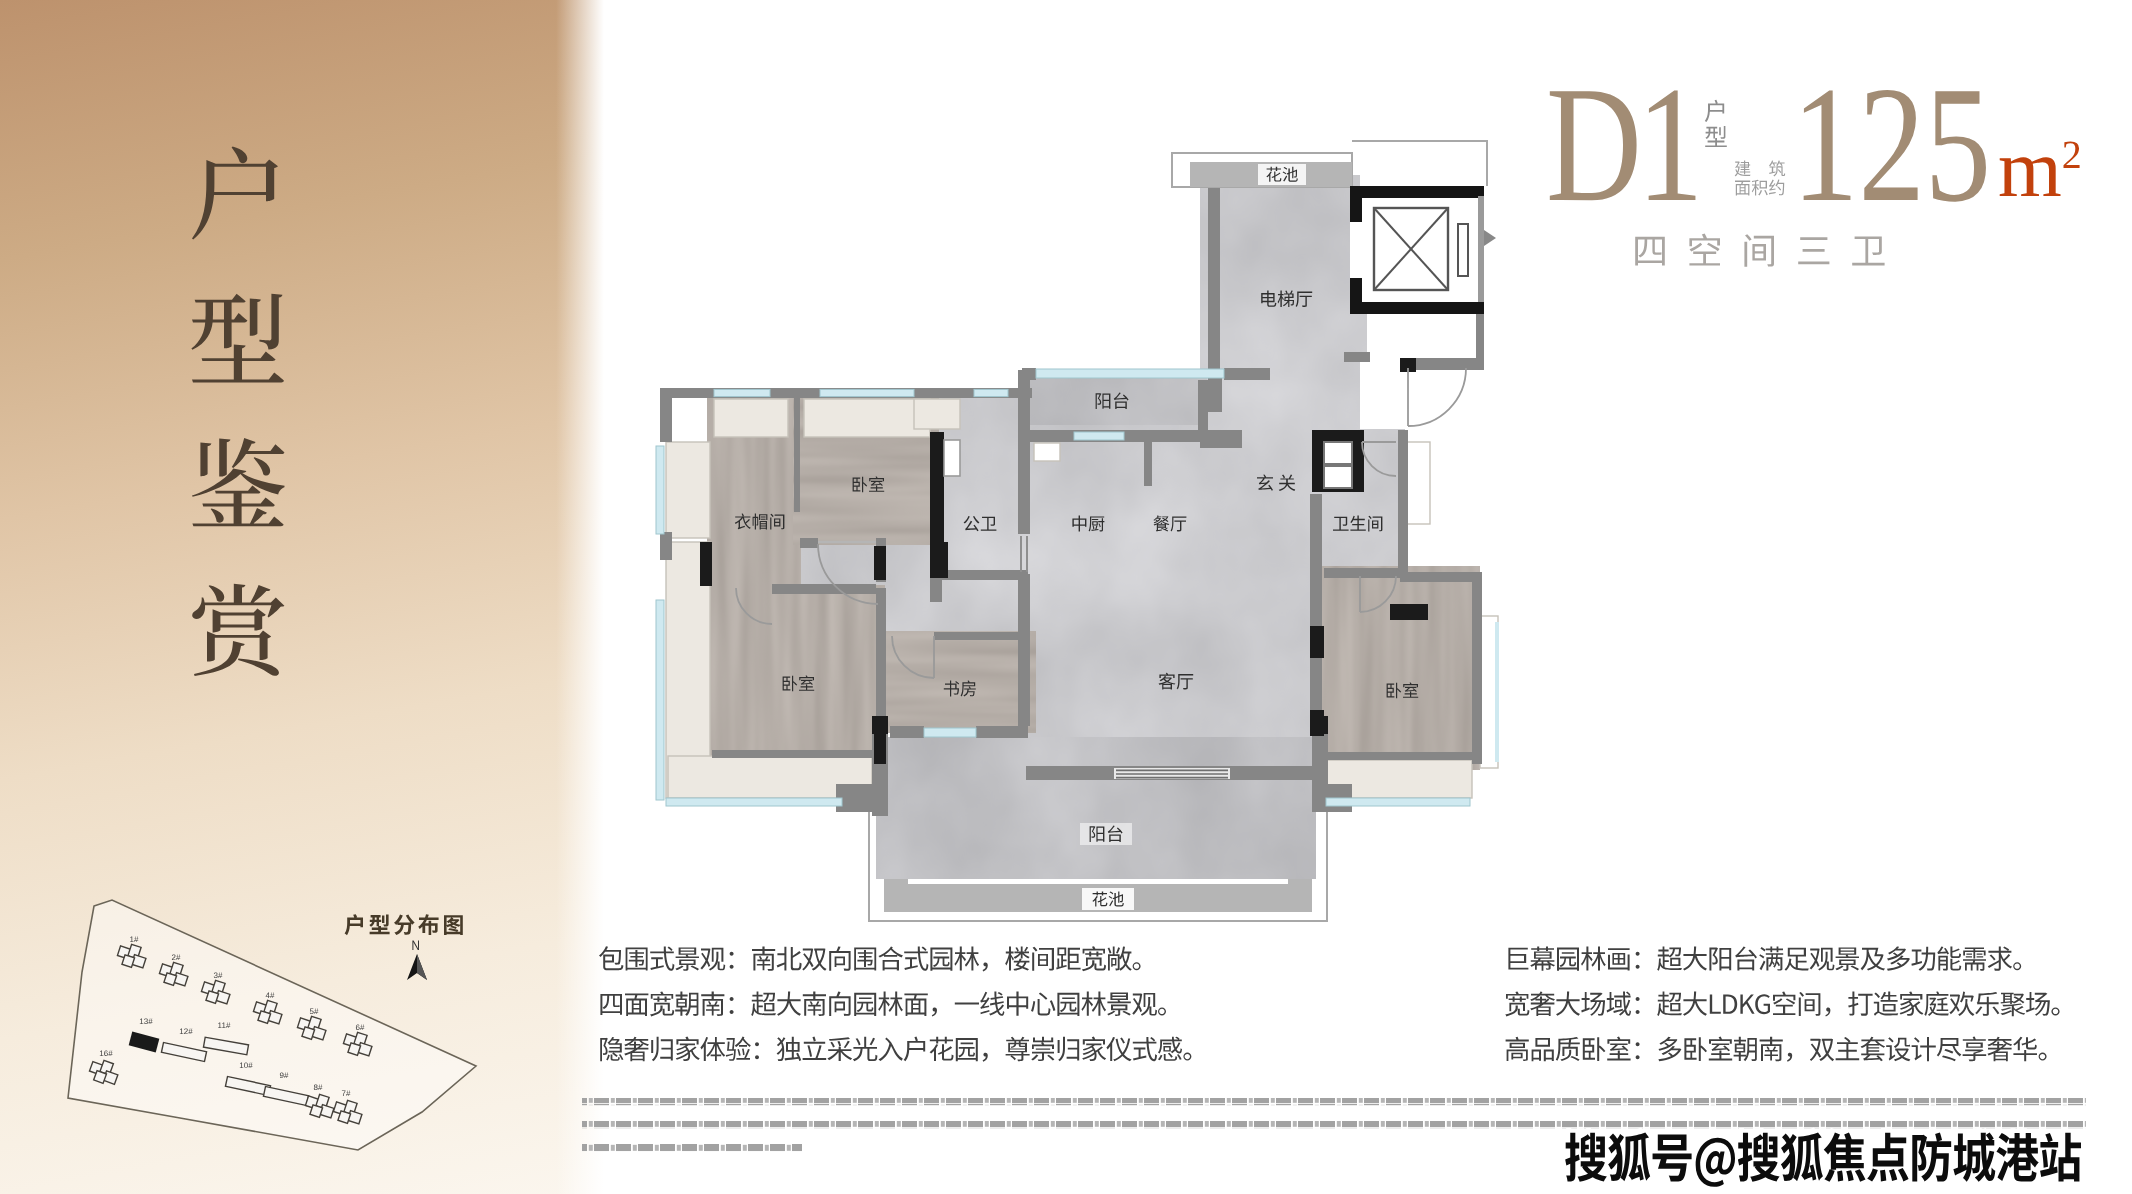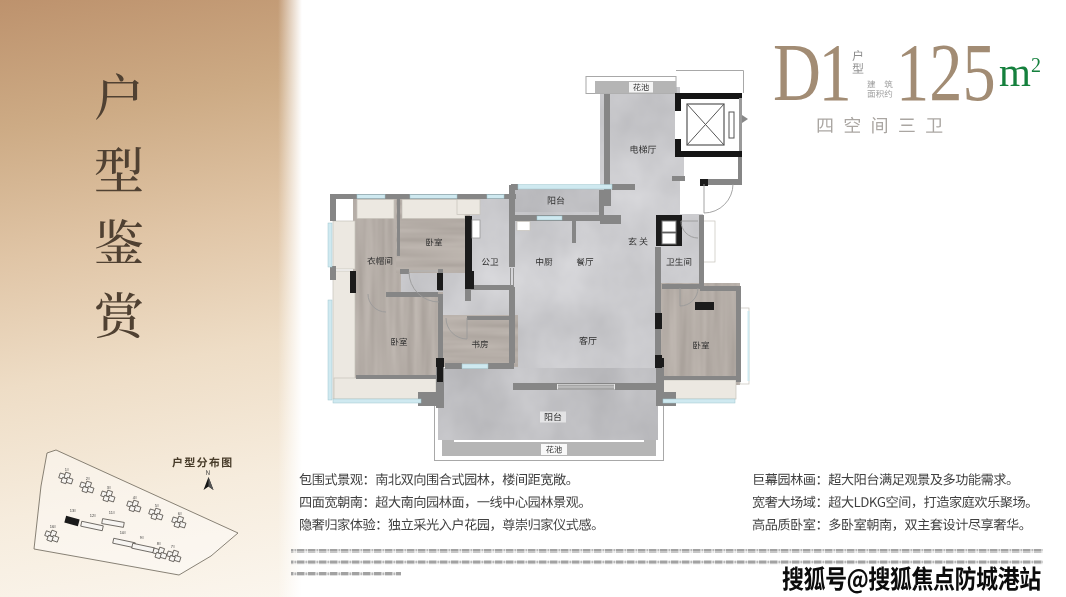--- a/index.html
+++ b/index.html
@@ -145,21 +145,21 @@
   <g transform="translate(782,588.5) scale(0.845,1)">
     <path d="M3.7 -22.1L3.7 -17.2L1 -17.2L1 -14.3L3.7 -14.3L3.7 -9.7C2.6 -9.3 1.6 -9 0.7 -8.8L1.4 -5.8L3.7 -6.6L3.7 -1.1C3.7 -0.8 3.6 -0.7 3.3 -0.7C3 -0.7 2.2 -0.7 1.3 -0.7C1.7 0.2 2 1.5 2.1 2.3C3.7 2.3 4.9 2.2 5.7 1.7C6.5 1.2 6.7 0.3 6.7 -1.1L6.7 -7.6L9.3 -8.6L8.8 -11.3L6.7 -10.6L6.7 -14.3L9 -14.3L9 -17.2L6.7 -17.2L6.7 -22.1ZM9.9 -7.9L9.9 -5.3L11.4 -5.3L10.7 -5C11.6 -3.7 12.8 -2.5 14.2 -1.6C12.3 -0.9 10.2 -0.4 8 -0.1C8.4 0.5 9 1.6 9.3 2.4C12.1 1.9 14.7 1.2 17 0.1C19 1.1 21.2 1.8 23.6 2.2C24 1.5 24.8 0.3 25.4 -0.2C23.4 -0.5 21.6 -1 19.8 -1.6C21.7 -3 23.2 -4.8 24.2 -7.2L22.3 -8L21.8 -7.9L18.3 -7.9L18.3 -9.8L24.2 -9.8L24.2 -20.2L19 -20.2L19 -17.7L21.4 -17.7L21.4 -16.1L19.1 -16.1L19.1 -13.9L21.4 -13.9L21.4 -12.3L18.3 -12.3L18.3 -22.1L15.5 -22.1L15.5 -19.9L14 -21.4C13 -20.6 11.4 -19.9 10 -19.3L10 -9.8L15.5 -9.8L15.5 -7.9ZM12.6 -17.9C13.6 -18.2 14.6 -18.6 15.5 -19.1L15.5 -12.3L12.6 -12.3L12.6 -13.9L14.7 -13.9L14.7 -16.1L12.6 -16.1ZM19.9 -5.3C19.2 -4.4 18.1 -3.6 17 -2.9C15.7 -3.6 14.6 -4.4 13.8 -5.3Z M33.2 -21.5C32.8 -20.7 32.2 -19.9 31.5 -19.1C30.8 -20 30 -20.9 29 -21.7L26.8 -19.9C27.9 -19 28.8 -18 29.4 -17C28.4 -16 27.3 -15.1 26.2 -14.5C26.9 -13.8 27.6 -12.5 28 -11.7C28.9 -12.4 29.8 -13.2 30.8 -14.1C31 -13.3 31.2 -12.5 31.3 -11.6C30 -9.5 28 -7.4 26.1 -6.3C26.7 -5.7 27.4 -4.5 27.9 -3.7C29.1 -4.6 30.4 -5.9 31.5 -7.3C31.5 -4.5 31.2 -2.3 30.7 -1.6C30.5 -1.4 30.3 -1.2 29.9 -1.2C29.3 -1.1 28.4 -1.1 27.1 -1.2C27.7 -0.3 28 0.9 28 1.9C29.3 2 30.4 1.9 31.5 1.7C32.1 1.5 32.7 1.2 33.1 0.6C34.3 -1 34.6 -4.4 34.6 -8C34.6 -11 34.3 -13.9 33 -16.6C34 -17.8 34.9 -18.9 35.5 -20ZM40.2 1.6C40.6 1.2 41.4 0.9 44.7 -0.1C44.8 0.6 44.9 1.2 45 1.7L47.2 1.1C46.8 -0.9 46.1 -3.8 45.3 -6.2L43.2 -5.6C43.5 -4.6 43.8 -3.5 44.1 -2.5L42 -1.9C43.8 -6.5 43.9 -11.7 43.9 -15.3L43.9 -18.4L45.7 -18.7C46 -10.5 46.6 -2.8 48.7 1.9C49.3 1.1 50.3 0.1 51 -0.4C49.1 -4.4 48.5 -11.9 48.2 -19.3C48.9 -19.4 49.6 -19.6 50.3 -19.8L48.1 -22.3C45.2 -21.3 40.6 -20.5 36.4 -20.1L36.4 -15.3C36.4 -10.9 36.2 -4.2 33.4 0.4C34 0.7 35.2 1.6 35.7 2.1C38.7 -2.9 39.2 -10.6 39.2 -15.3L39.2 -17.8L41.2 -18L41.2 -15.3C41.2 -11 41.2 -4.8 38.2 -0.6C38.8 -0.2 39.9 1 40.2 1.6Z M58.6 -18.5L69.2 -18.5L69.2 -16L58.6 -16ZM55.5 -21.2L55.5 -13.3L72.5 -13.3L72.5 -21.2ZM52.4 -11.7L52.4 -8.9L57.3 -8.9C56.7 -7.2 56.1 -5.4 55.6 -4.1L68.9 -4.1C68.6 -2.2 68.2 -1.2 67.7 -0.8C67.4 -0.6 67 -0.6 66.4 -0.6C65.6 -0.6 63.7 -0.6 62 -0.8C62.5 0.1 63 1.3 63.1 2.2C64.9 2.3 66.6 2.3 67.6 2.2C68.8 2.1 69.6 1.9 70.4 1.2C71.4 0.3 72 -1.6 72.5 -5.6C72.6 -6.1 72.7 -6.9 72.7 -6.9L60.2 -6.9L60.8 -8.9L75.5 -8.9L75.5 -11.7Z M88.9 4.9C91 4.9 92.9 4.5 94.6 3.5L93.8 1.4C92.5 2.1 90.8 2.6 89.2 2.6C84.5 2.6 80.6 -0.3 80.6 -6.1C80.6 -12.8 85.6 -17.2 90.7 -17.2C96.3 -17.2 98.8 -13.5 98.8 -9.1C98.8 -5.7 96.9 -3.6 95.1 -3.6C93.7 -3.6 93.2 -4.5 93.7 -6.4L95 -12.7L92.6 -12.7L92.2 -11.5L92.2 -11.5C91.7 -12.5 90.9 -13 89.9 -13C86.5 -13 84 -9.3 84 -5.8C84 -3.1 85.6 -1.5 87.8 -1.5C89 -1.5 90.5 -2.3 91.4 -3.5L91.5 -3.5C91.7 -2 93.1 -1.2 94.7 -1.2C97.7 -1.2 101.2 -3.9 101.2 -9.3C101.2 -15.3 97.2 -19.6 91 -19.6C83.9 -19.6 77.9 -14.2 77.9 -6C77.9 1.3 83.1 4.9 88.9 4.9ZM88.6 -3.9C87.6 -3.9 86.9 -4.6 86.9 -6.1C86.9 -8 88.1 -10.5 90 -10.5C90.7 -10.5 91.1 -10.2 91.5 -9.5L90.8 -5.4C89.9 -4.3 89.3 -3.9 88.6 -3.9Z M105.9 -22.1L105.9 -17.2L103.1 -17.2L103.1 -14.3L105.9 -14.3L105.9 -9.7C104.8 -9.3 103.7 -9 102.9 -8.8L103.6 -5.8L105.9 -6.6L105.9 -1.1C105.9 -0.8 105.8 -0.7 105.5 -0.7C105.2 -0.7 104.3 -0.7 103.5 -0.7C103.8 0.2 104.2 1.5 104.3 2.3C105.9 2.3 107 2.2 107.9 1.7C108.7 1.2 108.9 0.3 108.9 -1.1L108.9 -7.6L111.5 -8.6L110.9 -11.3L108.9 -10.6L108.9 -14.3L111.2 -14.3L111.2 -17.2L108.9 -17.2L108.9 -22.1ZM112.1 -7.9L112.1 -5.3L113.6 -5.3L112.8 -5C113.8 -3.7 115 -2.5 116.4 -1.6C114.5 -0.9 112.4 -0.4 110.2 -0.1C110.6 0.5 111.2 1.6 111.5 2.4C114.3 1.9 116.9 1.2 119.2 0.1C121.2 1.1 123.4 1.8 125.8 2.2C126.2 1.5 127 0.3 127.6 -0.2C125.6 -0.5 123.7 -1 122 -1.6C123.9 -3 125.4 -4.8 126.4 -7.2L124.5 -8L124 -7.9L120.5 -7.9L120.5 -9.8L126.3 -9.8L126.3 -20.2L121.2 -20.2L121.2 -17.7L123.6 -17.7L123.6 -16.1L121.3 -16.1L121.3 -13.9L123.6 -13.9L123.6 -12.3L120.5 -12.3L120.5 -22.1L117.7 -22.1L117.7 -19.9L116.1 -21.4C115.2 -20.6 113.6 -19.9 112.2 -19.3L112.2 -9.8L117.7 -9.8L117.7 -7.9ZM114.8 -17.9C115.8 -18.2 116.8 -18.6 117.7 -19.1L117.7 -12.3L114.8 -12.3L114.8 -13.9L116.8 -13.9L116.8 -16.1L114.8 -16.1ZM122.1 -5.3C121.3 -4.4 120.3 -3.6 119.2 -2.9C117.9 -3.6 116.8 -4.4 115.9 -5.3Z M135.4 -21.5C134.9 -20.7 134.3 -19.9 133.7 -19.1C133 -20 132.2 -20.9 131.2 -21.7L129 -19.9C130.1 -19 130.9 -18 131.6 -17C130.5 -16 129.4 -15.1 128.4 -14.5C129 -13.8 129.8 -12.5 130.2 -11.7C131.1 -12.4 132 -13.2 132.9 -14.1C133.2 -13.3 133.3 -12.5 133.5 -11.6C132.2 -9.5 130.2 -7.4 128.3 -6.3C128.9 -5.7 129.6 -4.5 130 -3.7C131.3 -4.6 132.5 -5.9 133.7 -7.3C133.6 -4.5 133.4 -2.3 132.9 -1.6C132.7 -1.4 132.5 -1.2 132.1 -1.2C131.5 -1.1 130.6 -1.1 129.3 -1.2C129.8 -0.3 130.2 0.9 130.2 1.9C131.5 2 132.6 1.9 133.6 1.7C134.3 1.5 134.9 1.2 135.3 0.6C136.5 -1 136.8 -4.4 136.8 -8C136.8 -11 136.5 -13.9 135.2 -16.6C136.2 -17.8 137 -18.9 137.7 -20ZM142.4 1.6C142.8 1.2 143.5 0.9 146.8 -0.1C147 0.6 147.1 1.2 147.2 1.7L149.3 1.1C149 -0.9 148.2 -3.8 147.5 -6.2L145.4 -5.6C145.7 -4.6 146 -3.5 146.3 -2.5L144.2 -1.9C145.9 -6.5 146 -11.7 146 -15.3L146 -18.4L147.9 -18.7C148.2 -10.5 148.8 -2.8 150.9 1.9C151.4 1.1 152.5 0.1 153.2 -0.4C151.3 -4.4 150.7 -11.9 150.4 -19.3C151.1 -19.4 151.8 -19.6 152.5 -19.8L150.3 -22.3C147.4 -21.3 142.8 -20.5 138.6 -20.1L138.6 -15.3C138.6 -10.9 138.4 -4.2 135.6 0.4C136.2 0.7 137.4 1.6 137.9 2.1C140.8 -2.9 141.4 -10.6 141.4 -15.3L141.4 -17.8L143.4 -18L143.4 -15.3C143.4 -11 143.4 -4.8 140.4 -0.6C140.9 -0.2 142 1 142.4 1.6Z M161.6 -2.8C161.9 -1.2 162.1 0.9 162.1 2.2L165.2 1.7C165.2 0.5 164.9 -1.6 164.5 -3.2ZM167 -2.9C167.6 -1.3 168.2 0.8 168.3 2.1L171.4 1.5C171.2 0.2 170.6 -1.8 169.9 -3.4ZM172.1 -3C173.3 -1.4 174.7 1 175.2 2.4L178.4 1.3C177.7 -0.1 176.2 -2.3 175 -3.9ZM165.8 -21.2C166.2 -20.5 166.5 -19.7 166.8 -18.9L162.1 -18.9C162.6 -19.7 163 -20.4 163.3 -21.2L160.3 -22.2C158.9 -18.8 156.4 -15.6 153.7 -13.6C154.4 -13 155.7 -11.9 156.2 -11.3C156.7 -11.8 157.3 -12.4 157.9 -13L157.9 -3.7L157.1 -3.9C156.5 -2 155.3 0 154.1 1.1L157.1 2.4C158.3 1 159.5 -1.2 160.2 -3.1L158 -3.6L161 -3.6L161 -4.4L177.4 -4.4L177.4 -7L169.7 -7L169.7 -8.6L176.1 -8.6L176.1 -11L169.7 -11L169.7 -12.4L176 -12.4L176 -14.8L169.7 -14.8L169.7 -16.2L177.3 -16.2L177.3 -18.9L170.2 -18.9C169.8 -19.9 169.2 -21.2 168.6 -22.2ZM166.7 -12.4L166.7 -11L161 -11L161 -12.4ZM166.7 -14.8L161 -14.8L161 -16.2L166.7 -16.2ZM166.7 -8.6L166.7 -7L161 -7L161 -8.6Z M185.7 -11.5L197.6 -11.5L197.6 -8.2L185.7 -8.2ZM187 -3.3C187.3 -1.5 187.5 0.8 187.5 2.2L190.7 1.8C190.6 0.4 190.3 -1.9 189.9 -3.6ZM192.3 -3.3C193.1 -1.6 193.9 0.7 194.1 2L197.2 1.2C196.9 -0.1 196 -2.3 195.2 -4ZM197.6 -3.5C198.9 -1.7 200.3 0.7 200.8 2.2L203.9 1C203.2 -0.5 201.7 -2.8 200.4 -4.5ZM182.7 -4.3C182 -2.4 180.7 -0.3 179.4 0.8L182.3 2.2C183.7 0.8 184.9 -1.4 185.7 -3.5ZM182.7 -14.4L182.7 -5.3L200.8 -5.3L200.8 -14.4L193.1 -14.4L193.1 -16.9L202.5 -16.9L202.5 -19.8L193.1 -19.8L193.1 -22.1L190 -22.1L190 -14.4Z M214.3 -17.9L214.3 -15L217.6 -15C217.4 -8.2 217.1 -3.1 211.4 -0.2C212.1 0.4 213 1.5 213.4 2.3C218 -0.3 219.6 -4.2 220.3 -9.1L224.5 -9.1C224.4 -3.7 224.1 -1.6 223.7 -1.1C223.4 -0.8 223.2 -0.7 222.7 -0.7C222.2 -0.7 221.2 -0.7 220 -0.8C220.5 0.1 220.9 1.4 221 2.3C222.3 2.3 223.6 2.3 224.3 2.2C225.2 2.1 225.8 1.8 226.4 1C227.2 0 227.4 -3 227.7 -10.6C227.7 -11 227.7 -11.9 227.7 -11.9L220.5 -11.9L220.7 -15L229.1 -15L229.1 -17.9L221.5 -17.9L223.7 -18.5C223.4 -19.5 222.9 -21.1 222.4 -22.2L219.6 -21.5C220 -20.4 220.4 -18.9 220.6 -17.9ZM206.1 -21L206.1 2.3L209 2.3L209 -18.2L211.3 -18.2C210.9 -16.4 210.3 -14 209.7 -12.3C211.2 -10.5 211.6 -8.8 211.6 -7.6C211.6 -6.9 211.5 -6.3 211.2 -6.1C210.9 -6 210.7 -5.9 210.4 -5.9C210.1 -5.9 209.7 -5.9 209.2 -5.9C209.6 -5.1 209.9 -3.9 209.9 -3.1C210.5 -3.1 211.2 -3.1 211.7 -3.2C212.2 -3.3 212.8 -3.5 213.2 -3.8C214.1 -4.4 214.4 -5.5 214.4 -7.2C214.4 -8.7 214.1 -10.6 212.4 -12.6C213.2 -14.7 214.1 -17.6 214.8 -19.9L212.7 -21.1L212.3 -21Z M251.8 -13.1C251.4 -11.3 250.8 -9.6 250.2 -8.1C249.9 -10.3 249.8 -12.9 249.7 -15.7L254.6 -15.7L254.6 -18.5L253.2 -18.5L254.3 -19.2C253.8 -20 252.7 -21.3 251.8 -22.2L249.6 -21C250.3 -20.2 251.1 -19.3 251.6 -18.5L249.6 -18.5C249.5 -19.7 249.5 -20.9 249.6 -22.1L246.6 -22.1L246.7 -18.5L238.8 -18.5L238.8 -9.8C238.8 -8.2 238.8 -6.4 238.4 -4.6L238 -6.5L236 -5.8L236 -13L238.1 -13L238.1 -15.9L236 -15.9L236 -21.7L233.1 -21.7L233.1 -15.9L230.9 -15.9L230.9 -13L233.1 -13L233.1 -4.8C232.1 -4.5 231.2 -4.2 230.4 -3.9L231.4 -0.8C233.4 -1.6 235.9 -2.6 238.2 -3.6C237.8 -2.1 237.1 -0.7 236.1 0.5C236.7 0.9 237.9 1.9 238.3 2.4C240 0.6 240.8 -1.8 241.3 -4.4C241.6 -3.7 241.9 -2.7 241.9 -1.9C242.8 -1.9 243.6 -1.9 244.1 -2C244.8 -2.1 245.2 -2.3 245.6 -2.9C246.1 -3.6 246.2 -6 246.3 -11.8C246.3 -12.1 246.3 -12.8 246.3 -12.8L241.7 -12.8L241.7 -15.7L246.8 -15.7C246.9 -11.4 247.3 -7.3 248 -4.1C246.7 -2.3 245.1 -0.8 243.1 0.3C243.7 0.8 244.9 1.8 245.3 2.4C246.6 1.5 247.9 0.4 248.9 -0.9C249.7 0.9 250.7 2 252 2C254 2 254.8 0.9 255.2 -3.1C254.5 -3.4 253.6 -4.1 253 -4.8C253 -2.1 252.7 -0.9 252.4 -0.9C251.9 -0.9 251.4 -1.9 251 -3.6C252.6 -6.1 253.8 -9.1 254.6 -12.6ZM241.7 -10.3L243.7 -10.3C243.7 -6.5 243.6 -5.1 243.3 -4.7C243.2 -4.4 243 -4.4 242.7 -4.4C242.4 -4.4 241.9 -4.4 241.3 -4.5C241.6 -6.3 241.7 -8.2 241.7 -9.8Z M255.9 -12.6C257.4 -12 259.4 -10.9 260.3 -10L262.1 -12.6C261.1 -13.4 259.1 -14.5 257.6 -15ZM269.1 -7.5L273.3 -7.5L273.3 -5.8L269.1 -5.8ZM273.2 -22L273.2 -19.4L269.6 -19.4L269.6 -22L266.6 -22L266.6 -19.4L263.4 -19.4L263.5 -19.5C262.5 -20.3 260.5 -21.4 259 -22L257.2 -19.7C258.8 -19 260.8 -17.8 261.7 -16.9L263.4 -19.3L263.4 -16.6L266.6 -16.6L266.6 -14.6L262.4 -14.6L262.4 -11.8L266.3 -11.8C265.3 -10 263.8 -8.2 262.2 -7.1L260.7 -8.2C259.4 -5.1 257.7 -1.8 256.5 0.2L259.3 2C260.5 -0.3 261.8 -3.1 262.9 -5.7C263.3 -5.3 263.7 -4.8 263.9 -4.5C264.7 -5.1 265.5 -5.8 266.2 -6.7L266.2 -1.6C266.2 1.4 267.2 2.2 270.5 2.2C271.3 2.2 274.8 2.2 275.6 2.2C278.3 2.2 279.2 1.2 279.6 -2.1C278.8 -2.3 277.6 -2.7 276.9 -3.2C276.8 -0.9 276.6 -0.5 275.4 -0.5C274.5 -0.5 271.5 -0.5 270.8 -0.5C269.3 -0.5 269.1 -0.7 269.1 -1.7L269.1 -3.4L276.1 -3.4L276.1 -7.4C276.9 -6.4 277.8 -5.5 278.7 -4.8C279.2 -5.6 280.2 -6.7 280.9 -7.3C279.2 -8.3 277.6 -10 276.5 -11.8L280.4 -11.8L280.4 -14.6L276.3 -14.6L276.3 -16.6L279.6 -16.6L279.6 -19.4L276.3 -19.4L276.3 -22ZM269.1 -9.8L268.4 -9.8C268.8 -10.5 269.1 -11.1 269.4 -11.8L273.4 -11.8C273.7 -11.1 274.1 -10.5 274.5 -9.8ZM269.6 -16.6L273.2 -16.6L273.2 -14.6L269.6 -14.6Z M282.8 -13.3C283.3 -10.6 283.8 -7 283.8 -4.6L286.4 -5.1C286.2 -7.5 285.8 -11 285.2 -13.7ZM284.8 -21.2C285.4 -20.1 286.1 -18.6 286.4 -17.5L281.9 -17.5L281.9 -14.7L292.4 -14.7L292.4 -17.5L287.1 -17.5L289.2 -18.2C288.9 -19.2 288.2 -20.8 287.5 -22ZM288.6 -13.9C288.4 -10.9 287.8 -6.8 287.1 -4.2C285.1 -3.7 283.2 -3.4 281.7 -3.1L282.4 -0C285.2 -0.7 288.8 -1.5 292.1 -2.3L291.8 -5.2L289.7 -4.7C290.3 -7.2 291 -10.6 291.5 -13.5ZM292.6 -9.9L292.6 2.3L295.6 2.3L295.6 1.1L301.8 1.1L301.8 2.2L305 2.2L305 -9.9L299.8 -9.9L299.8 -14.4L305.9 -14.4L305.9 -17.3L299.8 -17.3L299.8 -22.1L296.6 -22.1L296.6 -9.9ZM295.6 -1.8L295.6 -6.9L301.8 -6.9L301.8 -1.8Z" fill="#ffffff" transform="translate(-2.4,-2.4)"></path>
     <path d="M3.7 -22.1L3.7 -17.2L1 -17.2L1 -14.3L3.7 -14.3L3.7 -9.7C2.6 -9.3 1.6 -9 0.7 -8.8L1.4 -5.8L3.7 -6.6L3.7 -1.1C3.7 -0.8 3.6 -0.7 3.3 -0.7C3 -0.7 2.2 -0.7 1.3 -0.7C1.7 0.2 2 1.5 2.1 2.3C3.7 2.3 4.9 2.2 5.7 1.7C6.5 1.2 6.7 0.3 6.7 -1.1L6.7 -7.6L9.3 -8.6L8.8 -11.3L6.7 -10.6L6.7 -14.3L9 -14.3L9 -17.2L6.7 -17.2L6.7 -22.1ZM9.9 -7.9L9.9 -5.3L11.4 -5.3L10.7 -5C11.6 -3.7 12.8 -2.5 14.2 -1.6C12.3 -0.9 10.2 -0.4 8 -0.1C8.4 0.5 9 1.6 9.3 2.4C12.1 1.9 14.7 1.2 17 0.1C19 1.1 21.2 1.8 23.6 2.2C24 1.5 24.8 0.3 25.4 -0.2C23.4 -0.5 21.6 -1 19.8 -1.6C21.7 -3 23.2 -4.8 24.2 -7.2L22.3 -8L21.8 -7.9L18.3 -7.9L18.3 -9.8L24.2 -9.8L24.2 -20.2L19 -20.2L19 -17.7L21.4 -17.7L21.4 -16.1L19.1 -16.1L19.1 -13.9L21.4 -13.9L21.4 -12.3L18.3 -12.3L18.3 -22.1L15.5 -22.1L15.5 -19.9L14 -21.4C13 -20.6 11.4 -19.9 10 -19.3L10 -9.8L15.5 -9.8L15.5 -7.9ZM12.6 -17.9C13.6 -18.2 14.6 -18.6 15.5 -19.1L15.5 -12.3L12.6 -12.3L12.6 -13.9L14.7 -13.9L14.7 -16.1L12.6 -16.1ZM19.9 -5.3C19.2 -4.4 18.1 -3.6 17 -2.9C15.7 -3.6 14.6 -4.4 13.8 -5.3Z M33.2 -21.5C32.8 -20.7 32.2 -19.9 31.5 -19.1C30.8 -20 30 -20.9 29 -21.7L26.8 -19.9C27.9 -19 28.8 -18 29.4 -17C28.4 -16 27.3 -15.1 26.2 -14.5C26.9 -13.8 27.6 -12.5 28 -11.7C28.9 -12.4 29.8 -13.2 30.8 -14.1C31 -13.3 31.2 -12.5 31.3 -11.6C30 -9.5 28 -7.4 26.1 -6.3C26.7 -5.7 27.4 -4.5 27.9 -3.7C29.1 -4.6 30.4 -5.9 31.5 -7.3C31.5 -4.5 31.2 -2.3 30.7 -1.6C30.5 -1.4 30.3 -1.2 29.9 -1.2C29.3 -1.1 28.4 -1.1 27.1 -1.2C27.7 -0.3 28 0.9 28 1.9C29.3 2 30.4 1.9 31.5 1.7C32.1 1.5 32.7 1.2 33.1 0.6C34.3 -1 34.6 -4.4 34.6 -8C34.6 -11 34.3 -13.9 33 -16.6C34 -17.8 34.9 -18.9 35.5 -20ZM40.2 1.6C40.6 1.2 41.4 0.9 44.7 -0.1C44.8 0.6 44.9 1.2 45 1.7L47.2 1.1C46.8 -0.9 46.1 -3.8 45.3 -6.2L43.2 -5.6C43.5 -4.6 43.8 -3.5 44.1 -2.5L42 -1.9C43.8 -6.5 43.9 -11.7 43.9 -15.3L43.9 -18.4L45.7 -18.7C46 -10.5 46.6 -2.8 48.7 1.9C49.3 1.1 50.3 0.1 51 -0.4C49.1 -4.4 48.5 -11.9 48.2 -19.3C48.9 -19.4 49.6 -19.6 50.3 -19.8L48.1 -22.3C45.2 -21.3 40.6 -20.5 36.4 -20.1L36.4 -15.3C36.4 -10.9 36.2 -4.2 33.4 0.4C34 0.7 35.2 1.6 35.7 2.1C38.7 -2.9 39.2 -10.6 39.2 -15.3L39.2 -17.8L41.2 -18L41.2 -15.3C41.2 -11 41.2 -4.8 38.2 -0.6C38.8 -0.2 39.9 1 40.2 1.6Z M58.6 -18.5L69.2 -18.5L69.2 -16L58.6 -16ZM55.5 -21.2L55.5 -13.3L72.5 -13.3L72.5 -21.2ZM52.4 -11.7L52.4 -8.9L57.3 -8.9C56.7 -7.2 56.1 -5.4 55.6 -4.1L68.9 -4.1C68.6 -2.2 68.2 -1.2 67.7 -0.8C67.4 -0.6 67 -0.6 66.4 -0.6C65.6 -0.6 63.7 -0.6 62 -0.8C62.5 0.1 63 1.3 63.1 2.2C64.9 2.3 66.6 2.3 67.6 2.2C68.8 2.1 69.6 1.9 70.4 1.2C71.4 0.3 72 -1.6 72.5 -5.6C72.6 -6.1 72.7 -6.9 72.7 -6.9L60.2 -6.9L60.8 -8.9L75.5 -8.9L75.5 -11.7Z M88.9 4.9C91 4.9 92.9 4.5 94.6 3.5L93.8 1.4C92.5 2.1 90.8 2.6 89.2 2.6C84.5 2.6 80.6 -0.3 80.6 -6.1C80.6 -12.8 85.6 -17.2 90.7 -17.2C96.3 -17.2 98.8 -13.5 98.8 -9.1C98.8 -5.7 96.9 -3.6 95.1 -3.6C93.7 -3.6 93.2 -4.5 93.7 -6.4L95 -12.7L92.6 -12.7L92.2 -11.5L92.2 -11.5C91.7 -12.5 90.9 -13 89.9 -13C86.5 -13 84 -9.3 84 -5.8C84 -3.1 85.6 -1.5 87.8 -1.5C89 -1.5 90.5 -2.3 91.4 -3.5L91.5 -3.5C91.7 -2 93.1 -1.2 94.7 -1.2C97.7 -1.2 101.2 -3.9 101.2 -9.3C101.2 -15.3 97.2 -19.6 91 -19.6C83.9 -19.6 77.9 -14.2 77.9 -6C77.9 1.3 83.1 4.9 88.9 4.9ZM88.6 -3.9C87.6 -3.9 86.9 -4.6 86.9 -6.1C86.9 -8 88.1 -10.5 90 -10.5C90.7 -10.5 91.1 -10.2 91.5 -9.5L90.8 -5.4C89.9 -4.3 89.3 -3.9 88.6 -3.9Z M105.9 -22.1L105.9 -17.2L103.1 -17.2L103.1 -14.3L105.9 -14.3L105.9 -9.7C104.8 -9.3 103.7 -9 102.9 -8.8L103.6 -5.8L105.9 -6.6L105.9 -1.1C105.9 -0.8 105.8 -0.7 105.5 -0.7C105.2 -0.7 104.3 -0.7 103.5 -0.7C103.8 0.2 104.2 1.5 104.3 2.3C105.9 2.3 107 2.2 107.9 1.7C108.7 1.2 108.9 0.3 108.9 -1.1L108.9 -7.6L111.5 -8.6L110.9 -11.3L108.9 -10.6L108.9 -14.3L111.2 -14.3L111.2 -17.2L108.9 -17.2L108.9 -22.1ZM112.1 -7.9L112.1 -5.3L113.6 -5.3L112.8 -5C113.8 -3.7 115 -2.5 116.4 -1.6C114.5 -0.9 112.4 -0.4 110.2 -0.1C110.6 0.5 111.2 1.6 111.5 2.4C114.3 1.9 116.9 1.2 119.2 0.1C121.2 1.1 123.4 1.8 125.8 2.2C126.2 1.5 127 0.3 127.6 -0.2C125.6 -0.5 123.7 -1 122 -1.6C123.9 -3 125.4 -4.8 126.4 -7.2L124.5 -8L124 -7.9L120.5 -7.9L120.5 -9.8L126.3 -9.8L126.3 -20.2L121.2 -20.2L121.2 -17.7L123.6 -17.7L123.6 -16.1L121.3 -16.1L121.3 -13.9L123.6 -13.9L123.6 -12.3L120.5 -12.3L120.5 -22.1L117.7 -22.1L117.7 -19.9L116.1 -21.4C115.2 -20.6 113.6 -19.9 112.2 -19.3L112.2 -9.8L117.7 -9.8L117.7 -7.9ZM114.8 -17.9C115.8 -18.2 116.8 -18.6 117.7 -19.1L117.7 -12.3L114.8 -12.3L114.8 -13.9L116.8 -13.9L116.8 -16.1L114.8 -16.1ZM122.1 -5.3C121.3 -4.4 120.3 -3.6 119.2 -2.9C117.9 -3.6 116.8 -4.4 115.9 -5.3Z M135.4 -21.5C134.9 -20.7 134.3 -19.9 133.7 -19.1C133 -20 132.2 -20.9 131.2 -21.7L129 -19.9C130.1 -19 130.9 -18 131.6 -17C130.5 -16 129.4 -15.1 128.4 -14.5C129 -13.8 129.8 -12.5 130.2 -11.7C131.1 -12.4 132 -13.2 132.9 -14.1C133.2 -13.3 133.3 -12.5 133.5 -11.6C132.2 -9.5 130.2 -7.4 128.3 -6.3C128.9 -5.7 129.6 -4.5 130 -3.7C131.3 -4.6 132.5 -5.9 133.7 -7.3C133.6 -4.5 133.4 -2.3 132.9 -1.6C132.7 -1.4 132.5 -1.2 132.1 -1.2C131.5 -1.1 130.6 -1.1 129.3 -1.2C129.8 -0.3 130.2 0.9 130.2 1.9C131.5 2 132.6 1.9 133.6 1.7C134.3 1.5 134.9 1.2 135.3 0.6C136.5 -1 136.8 -4.4 136.8 -8C136.8 -11 136.5 -13.9 135.2 -16.6C136.2 -17.8 137 -18.9 137.7 -20ZM142.4 1.6C142.8 1.2 143.5 0.9 146.8 -0.1C147 0.6 147.1 1.2 147.2 1.7L149.3 1.1C149 -0.9 148.2 -3.8 147.5 -6.2L145.4 -5.6C145.7 -4.6 146 -3.5 146.3 -2.5L144.2 -1.9C145.9 -6.5 146 -11.7 146 -15.3L146 -18.4L147.9 -18.7C148.2 -10.5 148.8 -2.8 150.9 1.9C151.4 1.1 152.5 0.1 153.2 -0.4C151.3 -4.4 150.7 -11.9 150.4 -19.3C151.1 -19.4 151.8 -19.6 152.5 -19.8L150.3 -22.3C147.4 -21.3 142.8 -20.5 138.6 -20.1L138.6 -15.3C138.6 -10.9 138.4 -4.2 135.6 0.4C136.2 0.7 137.4 1.6 137.9 2.1C140.8 -2.9 141.4 -10.6 141.4 -15.3L141.4 -17.8L143.4 -18L143.4 -15.3C143.4 -11 143.4 -4.8 140.4 -0.6C140.9 -0.2 142 1 142.4 1.6Z M161.6 -2.8C161.9 -1.2 162.1 0.9 162.1 2.2L165.2 1.7C165.2 0.5 164.9 -1.6 164.5 -3.2ZM167 -2.9C167.6 -1.3 168.2 0.8 168.3 2.1L171.4 1.5C171.2 0.2 170.6 -1.8 169.9 -3.4ZM172.1 -3C173.3 -1.4 174.7 1 175.2 2.4L178.4 1.3C177.7 -0.1 176.2 -2.3 175 -3.9ZM165.8 -21.2C166.2 -20.5 166.5 -19.7 166.8 -18.9L162.1 -18.9C162.6 -19.7 163 -20.4 163.3 -21.2L160.3 -22.2C158.9 -18.8 156.4 -15.6 153.7 -13.6C154.4 -13 155.7 -11.9 156.2 -11.3C156.7 -11.8 157.3 -12.4 157.9 -13L157.9 -3.7L157.1 -3.9C156.5 -2 155.3 0 154.1 1.1L157.1 2.4C158.3 1 159.5 -1.2 160.2 -3.1L158 -3.6L161 -3.6L161 -4.4L177.4 -4.4L177.4 -7L169.7 -7L169.7 -8.6L176.1 -8.6L176.1 -11L169.7 -11L169.7 -12.4L176 -12.4L176 -14.8L169.7 -14.8L169.7 -16.2L177.3 -16.2L177.3 -18.9L170.2 -18.9C169.8 -19.9 169.2 -21.2 168.6 -22.2ZM166.7 -12.4L166.7 -11L161 -11L161 -12.4ZM166.7 -14.8L161 -14.8L161 -16.2L166.7 -16.2ZM166.7 -8.6L166.7 -7L161 -7L161 -8.6Z M185.7 -11.5L197.6 -11.5L197.6 -8.2L185.7 -8.2ZM187 -3.3C187.3 -1.5 187.5 0.8 187.5 2.2L190.7 1.8C190.6 0.4 190.3 -1.9 189.9 -3.6ZM192.3 -3.3C193.1 -1.6 193.9 0.7 194.1 2L197.2 1.2C196.9 -0.1 196 -2.3 195.2 -4ZM197.6 -3.5C198.9 -1.7 200.3 0.7 200.8 2.2L203.9 1C203.2 -0.5 201.7 -2.8 200.4 -4.5ZM182.7 -4.3C182 -2.4 180.7 -0.3 179.4 0.8L182.3 2.2C183.7 0.8 184.9 -1.4 185.7 -3.5ZM182.7 -14.4L182.7 -5.3L200.8 -5.3L200.8 -14.4L193.1 -14.4L193.1 -16.9L202.5 -16.9L202.5 -19.8L193.1 -19.8L193.1 -22.1L190 -22.1L190 -14.4Z M214.3 -17.9L214.3 -15L217.6 -15C217.4 -8.2 217.1 -3.1 211.4 -0.2C212.1 0.4 213 1.5 213.4 2.3C218 -0.3 219.6 -4.2 220.3 -9.1L224.5 -9.1C224.4 -3.7 224.1 -1.6 223.7 -1.1C223.4 -0.8 223.2 -0.7 222.7 -0.7C222.2 -0.7 221.2 -0.7 220 -0.8C220.5 0.1 220.9 1.4 221 2.3C222.3 2.3 223.6 2.3 224.3 2.2C225.2 2.1 225.8 1.8 226.4 1C227.2 0 227.4 -3 227.7 -10.6C227.7 -11 227.7 -11.9 227.7 -11.9L220.5 -11.9L220.7 -15L229.1 -15L229.1 -17.9L221.5 -17.9L223.7 -18.5C223.4 -19.5 222.9 -21.1 222.4 -22.2L219.6 -21.5C220 -20.4 220.4 -18.9 220.6 -17.9ZM206.1 -21L206.1 2.3L209 2.3L209 -18.2L211.3 -18.2C210.9 -16.4 210.3 -14 209.7 -12.3C211.2 -10.5 211.6 -8.8 211.6 -7.6C211.6 -6.9 211.5 -6.3 211.2 -6.1C210.9 -6 210.7 -5.9 210.4 -5.9C210.1 -5.9 209.7 -5.9 209.2 -5.9C209.6 -5.1 209.9 -3.9 209.9 -3.1C210.5 -3.1 211.2 -3.1 211.7 -3.2C212.2 -3.3 212.8 -3.5 213.2 -3.8C214.1 -4.4 214.4 -5.5 214.4 -7.2C214.4 -8.7 214.1 -10.6 212.4 -12.6C213.2 -14.7 214.1 -17.6 214.8 -19.9L212.7 -21.1L212.3 -21Z M251.8 -13.1C251.4 -11.3 250.8 -9.6 250.2 -8.1C249.9 -10.3 249.8 -12.9 249.7 -15.7L254.6 -15.7L254.6 -18.5L253.2 -18.5L254.3 -19.2C253.8 -20 252.7 -21.3 251.8 -22.2L249.6 -21C250.3 -20.2 251.1 -19.3 251.6 -18.5L249.6 -18.5C249.5 -19.7 249.5 -20.9 249.6 -22.1L246.6 -22.1L246.7 -18.5L238.8 -18.5L238.8 -9.8C238.8 -8.2 238.8 -6.4 238.4 -4.6L238 -6.5L236 -5.8L236 -13L238.1 -13L238.1 -15.9L236 -15.9L236 -21.7L233.1 -21.7L233.1 -15.9L230.9 -15.9L230.9 -13L233.1 -13L233.1 -4.8C232.1 -4.5 231.2 -4.2 230.4 -3.9L231.4 -0.8C233.4 -1.6 235.9 -2.6 238.2 -3.6C237.8 -2.1 237.1 -0.7 236.1 0.5C236.7 0.9 237.9 1.9 238.3 2.4C240 0.6 240.8 -1.8 241.3 -4.4C241.6 -3.7 241.9 -2.7 241.9 -1.9C242.8 -1.9 243.6 -1.9 244.1 -2C244.8 -2.1 245.2 -2.3 245.6 -2.9C246.1 -3.6 246.2 -6 246.3 -11.8C246.3 -12.1 246.3 -12.8 246.3 -12.8L241.7 -12.8L241.7 -15.7L246.8 -15.7C246.9 -11.4 247.3 -7.3 248 -4.1C246.7 -2.3 245.1 -0.8 243.1 0.3C243.7 0.8 244.9 1.8 245.3 2.4C246.6 1.5 247.9 0.4 248.9 -0.9C249.7 0.9 250.7 2 252 2C254 2 254.8 0.9 255.2 -3.1C254.5 -3.4 253.6 -4.1 253 -4.8C253 -2.1 252.7 -0.9 252.4 -0.9C251.9 -0.9 251.4 -1.9 251 -3.6C252.6 -6.1 253.8 -9.1 254.6 -12.6ZM241.7 -10.3L243.7 -10.3C243.7 -6.5 243.6 -5.1 243.3 -4.7C243.2 -4.4 243 -4.4 242.7 -4.4C242.4 -4.4 241.9 -4.4 241.3 -4.5C241.6 -6.3 241.7 -8.2 241.7 -9.8Z M255.9 -12.6C257.4 -12 259.4 -10.9 260.3 -10L262.1 -12.6C261.1 -13.4 259.1 -14.5 257.6 -15ZM269.1 -7.5L273.3 -7.5L273.3 -5.8L269.1 -5.8ZM273.2 -22L273.2 -19.4L269.6 -19.4L269.6 -22L266.6 -22L266.6 -19.4L263.4 -19.4L263.5 -19.5C262.5 -20.3 260.5 -21.4 259 -22L257.2 -19.7C258.8 -19 260.8 -17.8 261.7 -16.9L263.4 -19.3L263.4 -16.6L266.6 -16.6L266.6 -14.6L262.4 -14.6L262.4 -11.8L266.3 -11.8C265.3 -10 263.8 -8.2 262.2 -7.1L260.7 -8.2C259.4 -5.1 257.7 -1.8 256.5 0.2L259.3 2C260.5 -0.3 261.8 -3.1 262.9 -5.7C263.3 -5.3 263.7 -4.8 263.9 -4.5C264.7 -5.1 265.5 -5.8 266.2 -6.7L266.2 -1.6C266.2 1.4 267.2 2.2 270.5 2.2C271.3 2.2 274.8 2.2 275.6 2.2C278.3 2.2 279.2 1.2 279.6 -2.1C278.8 -2.3 277.6 -2.7 276.9 -3.2C276.8 -0.9 276.6 -0.5 275.4 -0.5C274.5 -0.5 271.5 -0.5 270.8 -0.5C269.3 -0.5 269.1 -0.7 269.1 -1.7L269.1 -3.4L276.1 -3.4L276.1 -7.4C276.9 -6.4 277.8 -5.5 278.7 -4.8C279.2 -5.6 280.2 -6.7 280.9 -7.3C279.2 -8.3 277.6 -10 276.5 -11.8L280.4 -11.8L280.4 -14.6L276.3 -14.6L276.3 -16.6L279.6 -16.6L279.6 -19.4L276.3 -19.4L276.3 -22ZM269.1 -9.8L268.4 -9.8C268.8 -10.5 269.1 -11.1 269.4 -11.8L273.4 -11.8C273.7 -11.1 274.1 -10.5 274.5 -9.8ZM269.6 -16.6L273.2 -16.6L273.2 -14.6L269.6 -14.6Z M282.8 -13.3C283.3 -10.6 283.8 -7 283.8 -4.6L286.4 -5.1C286.2 -7.5 285.8 -11 285.2 -13.7ZM284.8 -21.2C285.4 -20.1 286.1 -18.6 286.4 -17.5L281.9 -17.5L281.9 -14.7L292.4 -14.7L292.4 -17.5L287.1 -17.5L289.2 -18.2C288.9 -19.2 288.2 -20.8 287.5 -22ZM288.6 -13.9C288.4 -10.9 287.8 -6.8 287.1 -4.2C285.1 -3.7 283.2 -3.4 281.7 -3.1L282.4 -0C285.2 -0.7 288.8 -1.5 292.1 -2.3L291.8 -5.2L289.7 -4.7C290.3 -7.2 291 -10.6 291.5 -13.5ZM292.6 -9.9L292.6 2.3L295.6 2.3L295.6 1.1L301.8 1.1L301.8 2.2L305 2.2L305 -9.9L299.8 -9.9L299.8 -14.4L305.9 -14.4L305.9 -17.3L299.8 -17.3L299.8 -22.1L296.6 -22.1L296.6 -9.9ZM295.6 -1.8L295.6 -6.9L301.8 -6.9L301.8 -1.8Z" fill="#0c0c0c"></path>
   </g>
 </svg>
 
 <div class="abs ser" style="left:773px;top:24px;font-size:83px;color:#a28c74;letter-spacing:-3px;transform:scaleX(0.80);transform-origin:0 0">D1</div>
 
 <div class="abs ser" style="left:896px;top:24px;font-size:83px;color:#a28c74;letter-spacing:0px;transform:scaleX(0.80);transform-origin:0 0">125</div>
 
-<div class="abs ser" style="left:999px;top:48px;font-size:41px;color:#15803d">m<span style="font-size:20px;vertical-align:14px">2</span></div>
+<div class="abs ser" style="left:999px;top:60px;font-size:41px;color:#c2410c">m<span style="font-size:20px;vertical-align:14px">2</span></div>
 
 <svg class="abs" style="left:300px;top:50px" width="470" height="420" viewBox="300 50 470 420">
 <defs>
   <filter id="mar" color-interpolation-filters="sRGB" x="-5%" y="-5%" width="110%" height="110%">
     <feTurbulence type="fractalNoise" baseFrequency="0.016 0.013" numOctaves="4" seed="11" result="n"></feTurbulence>
     <feColorMatrix in="n" type="matrix" values="0.14 0 0 0 0.727  0.14 0 0 0 0.727  0.14 0 0 0 0.74  0 0 0 0 1"></feColorMatrix>
   </filter>
   <filter id="mar2" color-interpolation-filters="sRGB" x="-5%" y="-5%" width="110%" height="110%">
     <feTurbulence type="fractalNoise" baseFrequency="0.016 0.013" numOctaves="4" seed="4" result="n"></feTurbulence>
     <feColorMatrix in="n" type="matrix" values="0.14 0 0 0 0.685  0.14 0 0 0 0.685  0.14 0 0 0 0.698  0 0 0 0 1"></feColorMatrix>

